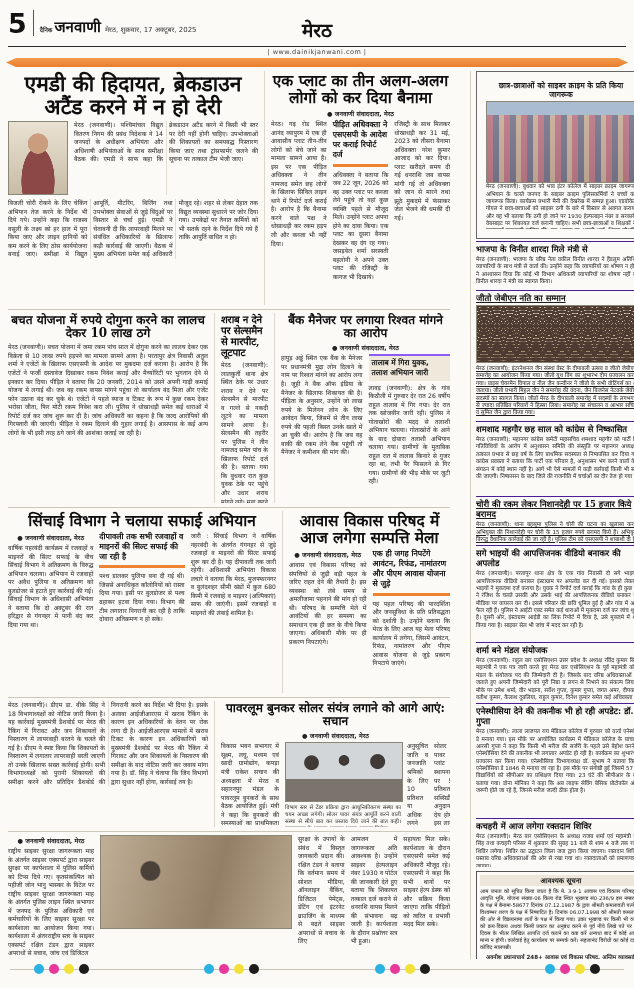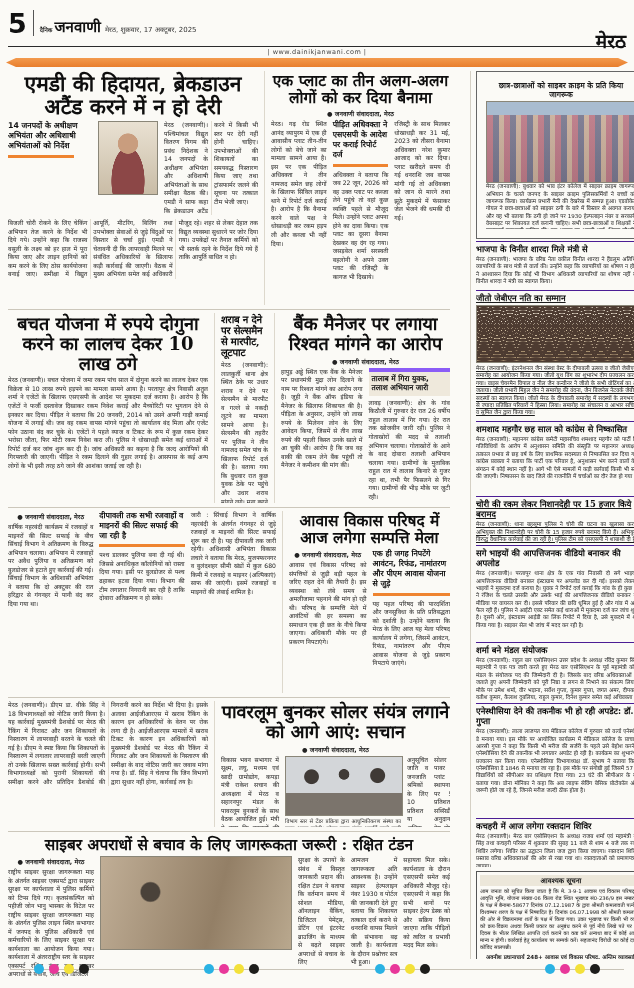--- a/index.html
+++ b/index.html
@@ -6,45 +6,45 @@
   .page{position:relative;width:634px;height:988px;margin:0 auto;background:#fbfaf6;
         font-family:"DejaVu Sans","Liberation Sans",sans-serif;color:#1c1c1c;overflow:hidden;}
   
   .mast{position:relative;height:34px;margin:10px 8px 0;}
   .mast-left{position:absolute;left:0;top:0;display:flex;align-items:flex-end;gap:6px;}
   .pgnum{font-size:27px;font-weight:800;line-height:.9;color:#111;}
   .mast-sep{width:1px;height:26px;background:#555;}
   .paper-small{font-size:6px;font-weight:700;margin-right:2px;}
   .paper-name{font-size:15px;font-weight:800;color:#111;}
   .edition{font-size:7px;color:#333;margin-left:4px;padding-bottom:2px;}
-  .city{position:absolute;left:0;right:0;text-align:right;top:18px;font-size:19px;font-weight:800;color:#111;
+  .city{position:absolute;left:0;right:0;text-align:center;top:7px;font-size:19px;font-weight:800;color:#111;
         font-family:"DejaVu Serif","Liberation Serif",serif;}
   .thinrule{height:1px;background:#2b2b2b;margin:2px 8px 0;}
   .site{ text-align:center;font-size:6.5px;color:#444;letter-spacing:.5px;padding:1px 0;}
   .ribbon{height:9px;margin:1px 6px 4px;background:linear-gradient(#f39a4d,#e87e2d);
           clip-path:polygon(1.6% 0,98.4% 0,100% 50%,98.4% 100%,1.6% 100%,0 50%);}
   
   .content{display:flex;gap:20px;padding:0 8px;}
   .main{width:442px;flex:none;}
   .sidebar{width:170px;flex:none;border-left:1px solid #d5d0c4;padding-left:5px;height:888px;overflow:hidden;}
   .row{display:grid;gap:6px;overflow:hidden;}
   .row + .row{border-top:1px solid #ccc7bb;margin-top:4px;padding-top:3px;}
   .cell{overflow:hidden;min-width:0;}
   .vl{border-left:1px solid #ddd8cc;padding-left:6px;}
   
   .h1{font-family:"DejaVu Serif","Liberation Serif",serif;font-weight:800;color:#0e0e0e;text-align:center;line-height:1.1;margin:1px 0 3px;}
-  .h-xl{font-size:21px;}  .h-lg{font-size:15.5px;} .h-md{font-size:18px;} .h-sm{font-size:10px;letter-spacing:-.2px;}
+  .h-xl{font-size:21px;}  .h-lg{font-size:15.5px;} .h-md{font-size:12px;} .h-sm{font-size:10px;letter-spacing:-.2px;}
   .byl{font-size:6.3px;font-weight:700;text-align:center;color:#222;margin:1px 0 2px;}
   .bt{font-size:6.1px;line-height:1.4;text-align:justify;color:#1d1d1d;}
   .bt2{columns:2;column-gap:6px;column-rule:1px solid #e2ddd2;}
   .bt3{columns:3;column-gap:6px;column-rule:1px solid #e2ddd2;}
   .kick{font-weight:800;font-size:7.8px;line-height:1.3;color:#111;}
   .obar{height:3px;background:#ef8430;margin:3px 0 4px;width:78%;}
   .cols{display:grid;gap:6px;}
-  .subbox{background:#efe9dc;border-top:4px solid #8b5cf6;padding:2px 3px 3px;margin-bottom:3px;}
+  .subbox{background:#efe9dc;border-top:2px solid #8b5cf6;padding:2px 3px 3px;margin-bottom:3px;}
   .subbox .kick{font-size:7.4px;}
   
   .sb-box{border:1px solid #666;padding:9px;}
   .sb-title{font-size:7.6px;font-weight:800;text-align:center;line-height:1.2;margin-bottom:2px;}
   .sb-art{border-top:1px solid #4c1d95;padding-top:2px;margin-top:2px;overflow:hidden;}
   .sb-h{font-size:8.4px;font-weight:800;line-height:1.2;margin:0 0 2px;color:#0f0f0f;
         font-family:"DejaVu Serif","Liberation Serif",serif;}
   .sbt{font-size:5.5px;line-height:1.34;text-align:justify;color:#222;}
   .sb-note{border:1px solid #555;padding:3px;margin-top:4px;}
   .sb-note-title{font-size:7px;font-weight:800;text-align:center;background:#ece7da;margin-bottom:2px;padding:1px 0;}
@@ -100,24 +100,20 @@
   <div class="ribbon"></div>
 
   <div class="content">
 
     <div class="main">
 
       <div class="row" style="grid-template-columns:250px 1fr;height:234px;">
         <article class="cell">
           <h1 class="h1 h-xl">एमडी की हिदायत, ब्रेकडाउन अटैंड करने में न हो देरी</h1>
           <div class="flexrow">
-            <div style="width:84px;flex:none;">
-              <div class="kick">14 जनपदों के अधीक्षण अभियंता और अधिशाषी अभियंताओं को निर्देश</div>
-              <div class="obar"></div>
-            </div>
             <div class="ph ph-portrait"></div>
             <div class="bt bt2" style="flex:1;">मेरठ (जनवाणी)। पश्चिमांचल विद्युत वितरण निगम की प्रबंध निदेशक ने 14 जनपदों के अधीक्षण अभियंता और अधिशाषी अभियंताओं के साथ समीक्षा बैठक की। एमडी ने साफ कहा कि ब्रेकडाउन अटैंड करने में किसी भी स्तर पर देरी नहीं होनी चाहिए। उपभोक्ताओं की शिकायतों का समयबद्ध निस्तारण किया जाए तथा ट्रांसफार्मर जलने की सूचना पर तत्काल टीम भेजी जाए।</div>
           </div>
           <div class="bt bt3" style="margin-top:4px;">बिजली चोरी रोकने के लिए चेकिंग अभियान तेज करने के निर्देश भी दिये गये। उन्होंने कहा कि राजस्व वसूली के लक्ष्य को हर हाल में पूरा किया जाए और लाइन हानियों को कम करने के लिए ठोस कार्ययोजना बनाई जाए। समीक्षा में विद्युत आपूर्ति, मीटरिंग, बिलिंग तथा उपभोक्ता सेवाओं से जुड़े बिंदुओं पर विस्तार से चर्चा हुई। एमडी ने चेतावनी दी कि लापरवाही मिलने पर संबंधित अधिकारियों के खिलाफ कड़ी कार्रवाई की जाएगी। बैठक में मुख्य अभियंता समेत कई अधिकारी मौजूद रहे। शहर से लेकर देहात तक विद्युत व्यवस्था सुधारने पर जोर दिया गया। उपकेंद्रों पर तैनात कर्मियों को भी सतर्क रहने के निर्देश दिये गये हैं ताकि आपूर्ति बाधित न हो।</div>
         </article>
 
         <article class="cell vl">
           <h1 class="h1 h-lg">एक प्लाट का तीन अलग-अलग लोगों को कर दिया बैनामा</h1>
           <div class="byl">● जनवाणी संवाददाता, मेरठ</div>
           <div class="cols" style="grid-template-columns:1fr 1fr 1fr;">
@@ -153,20 +149,21 @@
                 <div class="kick">तालाब में गिरा युवक, तलाश अभियान जारी</div>
               </div>
               <div class="bt">लावड़ (जनवाणी): क्षेत्र के गांव किठौली में गुरुवार देर रात 26 वर्षीय राहुल तालाब में गिर गया। देर रात तक खोजबीन जारी रही। पुलिस ने गोताखोरों की मदद से तलाशी अभियान चलाया। गोताखोरों के आने के बाद दोबारा तलाशी अभियान चलाया गया। ग्रामीणों के मुताबिक राहुल रात में तालाब किनारे से गुजर रहा था, तभी पैर फिसलने से गिर गया। ग्रामीणों की भीड़ मौके पर जुटी रही।</div>
             </div>
           </div>
         </article>
       </div>
 
       <div class="row" style="grid-template-columns:268px 1fr;height:182px;">
         <article class="cell">
+          <h1 class="h1 h-lg">सिंचाई विभाग ने चलाया सफाई अभियान</h1>
           <div class="cols" style="grid-template-columns:1fr 1fr 1fr;">
             <div>
               <div class="byl">● जनवाणी संवाददाता, मेरठ</div>
               <div class="bt">वार्षिक नहरबंदी कार्यक्रम में रजवाहों व माइनरों की सिल्ट सफाई के बीच सिंचाई विभाग ने अतिक्रमण के विरुद्ध अभियान चलाया। अभियान में रजवाहों पर अवैध पुलिया व अतिक्रमण को बुलडोजर से हटाते हुए कार्रवाई की गई। सिंचाई विभाग के अधिशासी अभियंता ने बताया कि दो अक्टूबर की रात हरिद्वार से गंगनहर में पानी बंद कर दिया गया था।</div>
             </div>
             <div>
               <div class="kick">दीपावली तक सभी रजवाहों व माइनरों की सिल्ट सफाई की जा रही है</div>
               <div class="obar" style="width:100%;"></div>
               <div class="bt">पश्च डालकर पुलिया बना दी गई थी। जिससे अनाधिकृत कॉलोनियों को रास्ता दिया गया। इसी पर बुलडोजर से पश्च ढहाकर हटवा दिया गया। विभाग की टीम लगातार निगरानी कर रही है ताकि दोबारा अतिक्रमण न हो सके।</div>
             </div>
@@ -205,21 +202,20 @@
               <div class="capt">विभाग स्तर से टेंडर प्रक्रिया द्वारा आधुनिकीकरण संस्था का चयन अच्छा लगेगी। सोलर पावर संयंत्र आपूर्ति करने वाली संस्था से सीधे बात कर प्रस्ताव दिये जाने की बात कही। गाइडलाइन के अनुसार अनुदान क्षमता अनुसार मिलेगा।</div>
             </div>
             <div class="bt" style="flex:1;">अनुसूचित जाति व जनजाति श्रमिकों के लिए 10 प्रतिशत या अधिक लगने वाली लागत पर आने वाले खर्च के अलावा बैंक ऋण लेकर काम करेगा। ऑफग्रिड सोलर पावर प्लांट (बैटरी सहित) एवं ऑनग्रिड सोलर पावर प्लांट (बैटरी रहित) के चीर ऊर्जा साधन के विकल्प के चयन का अधिकार होगा। इस आधार पर</div>
             <div class="bt" style="flex:1;">सोलर पावर प्लांट की स्थापना पर 50 प्रतिशत सब्सिडी अनुदान देय होगा। इस लागत में संयंत्र की लागत के साथ यूनिट्स (कार्यदायी संस्था) की तीन प्रतिशत राशि शामिल रहेगी। पावरलूम बुनकरों के लिए सोलर पावर प्लांट की कुल लागत का 50 प्रतिशत सरकारी अनुदान देय होगा। इस लागत में संयंत्र की लागत के साथ पूरी सहायता दी जाएगी।</div>
           </div>
         </article>
       </div>
 
       <div class="row" style="grid-template-columns:1fr;height:150px;">
         <article class="cell">
-          <h1 class="h1 h-lg">साइबर अपराधों से बचाव के लिए जागरूकता जरूरी : रक्षित टंडन</h1>
           <div class="flexrow">
             <div style="width:86px;flex:none;">
               <div class="byl">● जनवाणी संवाददाता, मेरठ</div>
               <div class="bt">राष्ट्रीय साइबर सुरक्षा जागरूकता माह के अंतर्गत साइबर एक्सपर्ट द्वारा साइबर सुरक्षा पर कार्यशाला में पुलिस कर्मियों को टिप्स दिये गए। कृतसंकल्पित को पहीजी जोन भानु भास्कर के विटेल पर राष्ट्रीय साइबर सुरक्षा जागरूकता माह के अंतर्गत पुलिस लाइन स्थित सभागार में जनपद के पुलिस अधिकारी एवं कर्मचारियों के लिए साइबर सुरक्षा पर कार्यशाला का आयोजन किया गया। कार्यशाला में अंतरराष्ट्रीय स्तर के साइबर एक्सपर्ट रक्षित टंडन द्वारा साइबर अपराधों से बचाव, जांच एवं डिजिटल</div>
             </div>
             <div class="ph ph-desk"></div>
             <div class="bt" style="flex:1;">सुरक्षा के उपायों के संबंध में विस्तृत जानकारी प्रदान की। रक्षित टंडन ने बताया कि वर्तमान समय में सोशल मीडिया, ऑनलाइन बैंकिंग, डिजिटल पेमेंट्स, डेटिंग एवं इंटरनेट ब्राउजिंग के माध्यम से बढ़ते साइबर अपराधों से बचाव के लिए</div>
             <div class="bt" style="flex:1;">आमजन में जागरूकता अति आवश्यक है। उन्होंने साइबर हेल्पलाइन नंबर 1930 व पोर्टल की जानकारी देते हुए बताया कि शिकायत तत्काल दर्ज कराने से धनराशि वापस मिलने की संभावना बढ़ जाती है। कार्यशाला के दौरान प्रश्नोत्तर सत्र भी हुआ।</div>
             <div class="bt" style="flex:1;">सहायता मिल सके। कार्यशाला के दौरान एसएसपी समेत कई अधिकारी मौजूद रहे। एसएसपी ने कहा कि सभी थानों पर साइबर हेल्प डेस्क को और सक्रिय किया जाएगा ताकि पीड़ितों को त्वरित व प्रभावी मदद मिल सके।</div>
           </div>

